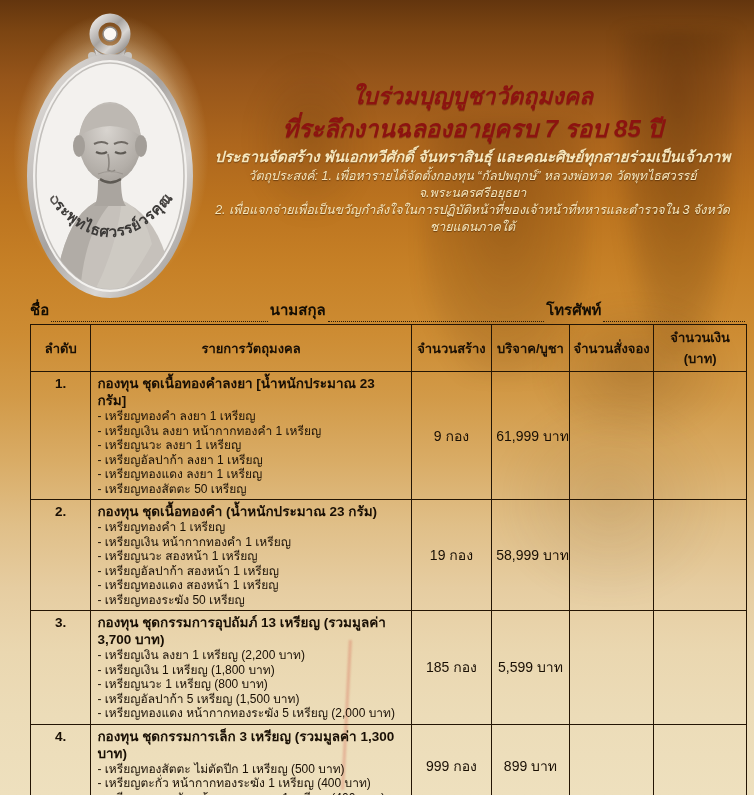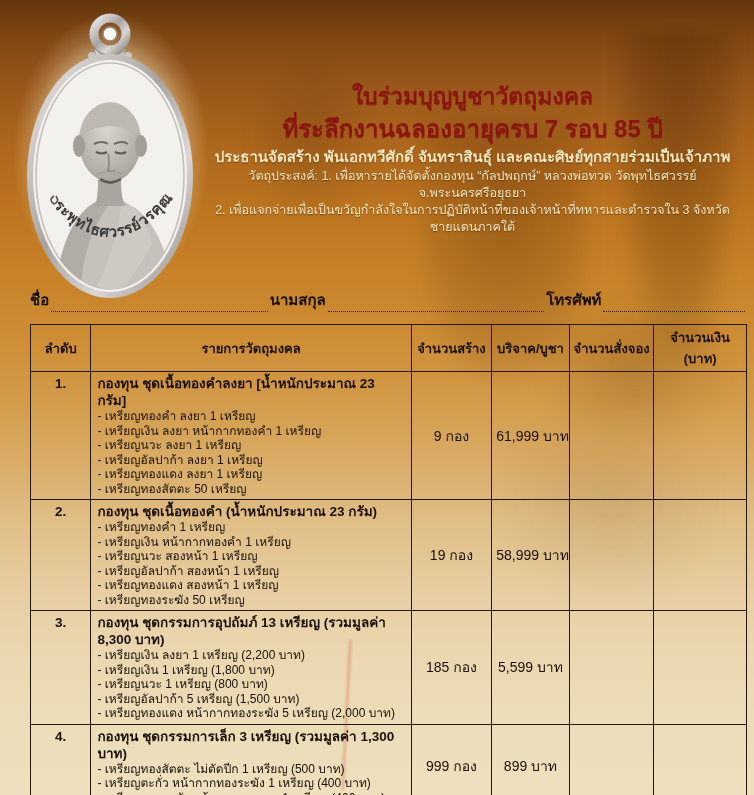--- a/index.html
+++ b/index.html
@@ -22,31 +22,31 @@
   .s5{left:500px;top:400px;width:220px;height:200px;background:radial-gradient(ellipse,rgba(120,80,30,.14),transparent 75%);}
   .crease{position:absolute;left:345px;top:640px;width:3px;height:150px;background:rgba(205,75,60,.30);filter:blur(1.2px);transform:rotate(3deg);}
 
   
   .amulet-wrap{position:absolute;left:6px;top:-6px;width:210px;height:320px;}
   .glow{position:absolute;left:-10px;top:-5px;width:230px;height:330px;
     background:radial-gradient(closest-side,rgba(255,250,230,.95),rgba(255,243,210,.55) 55%,rgba(255,240,200,.18) 72%,transparent 85%);}
   .amulet-svg{position:absolute;left:18px;top:10px;}
 
   
-  .head-block{position:absolute;left:195px;top:80px;width:555px;text-align:center;}
+  .head-block{position:absolute;left:195px;top:80px;width:555px;text-align:center;font-style:italic;}
   .t-red{color:#8c1310;font-weight:bold;text-shadow:0 1px 0 rgba(60,10,5,.25);}
   .t1{font-size:23px;line-height:32px;}
   .t2{font-size:25px;line-height:36px;}
   .t3{font-size:24px;line-height:34px;}
   .t-cream{color:#f6e7bd;}
   .t4{font-size:15px;font-weight:bold;line-height:22px;text-shadow:0 1px 1px rgba(70,35,5,.6);}
   .t5{font-size:12.5px;line-height:17px;text-shadow:0 1px 1px rgba(70,35,5,.6);}
 
   
-  .name-line{position:absolute;left:30px;top:288px;width:717px;display:flex;align-items:flex-end;font-size:15px;font-weight:bold;color:#140d03;}
+  .name-line{position:absolute;left:30px;top:298px;width:717px;display:flex;align-items:flex-end;font-size:15px;font-weight:bold;color:#140d03;}
   .dotline{flex-grow:1;border-bottom:1.6px dotted #2e1d08;height:17px;margin:0 2px;}
   .dl1{flex-grow:2.6;} .dl2{flex-grow:2.6;} .dl3{flex-grow:1.7;}
 
   
   table{position:absolute;left:30px;top:324px;width:717px;border-collapse:collapse;table-layout:fixed;color:#190f04;}
   td,th{border:1.6px solid #241504;padding:1px 4px;vertical-align:middle;}
   th{font-size:13px;font-weight:bold;text-align:center;height:24px;padding:2px 2px;}
   .c-no{width:60px;} .c-item{width:318px;} .c-made{width:80px;} .c-price{width:77px;} .c-qty{width:84px;} .c-amt{width:92px;}
   td.no-cell{text-align:center;vertical-align:top;font-size:13.5px;font-weight:bold;padding-top:4px;}
   td.item-cell{padding:3px 6px;vertical-align:top;}
@@ -189,21 +189,21 @@
       </td>
       <td class="num">19 กอง</td>
       <td class="num">58,999 บาท</td>
       <td class="blank"></td>
       <td class="blank"></td>
     </tr>
 
     <tr>
       <td class="no-cell">3.</td>
       <td class="item-cell">
-        <div class="row-title">กองทุน ชุดกรรมการอุปถัมภ์ 13 เหรียญ (รวมมูลค่า 8,300 บาท)</div>
+        <div class="row-title">กองทุน ชุดกรรมการอุปถัมภ์ 13 เหรียญ (รวมมูลค่า 3,700 บาท)</div>
         <div class="row-item">- เหรียญเงิน ลงยา 1 เหรียญ (2,200 บาท)</div>
         <div class="row-item">- เหรียญเงิน 1 เหรียญ (1,800 บาท)</div>
         <div class="row-item">- เหรียญนวะ 1 เหรียญ (800 บาท)</div>
         <div class="row-item">- เหรียญอัลปาก้า 5 เหรียญ (1,500 บาท)</div>
         <div class="row-item">- เหรียญทองแดง หน้ากากทองระฆัง 5 เหรียญ (2,000 บาท)</div>
       </td>
       <td class="num">185 กอง</td>
       <td class="num">5,599 บาท</td>
       <td class="blank"></td>
       <td class="blank"></td>

